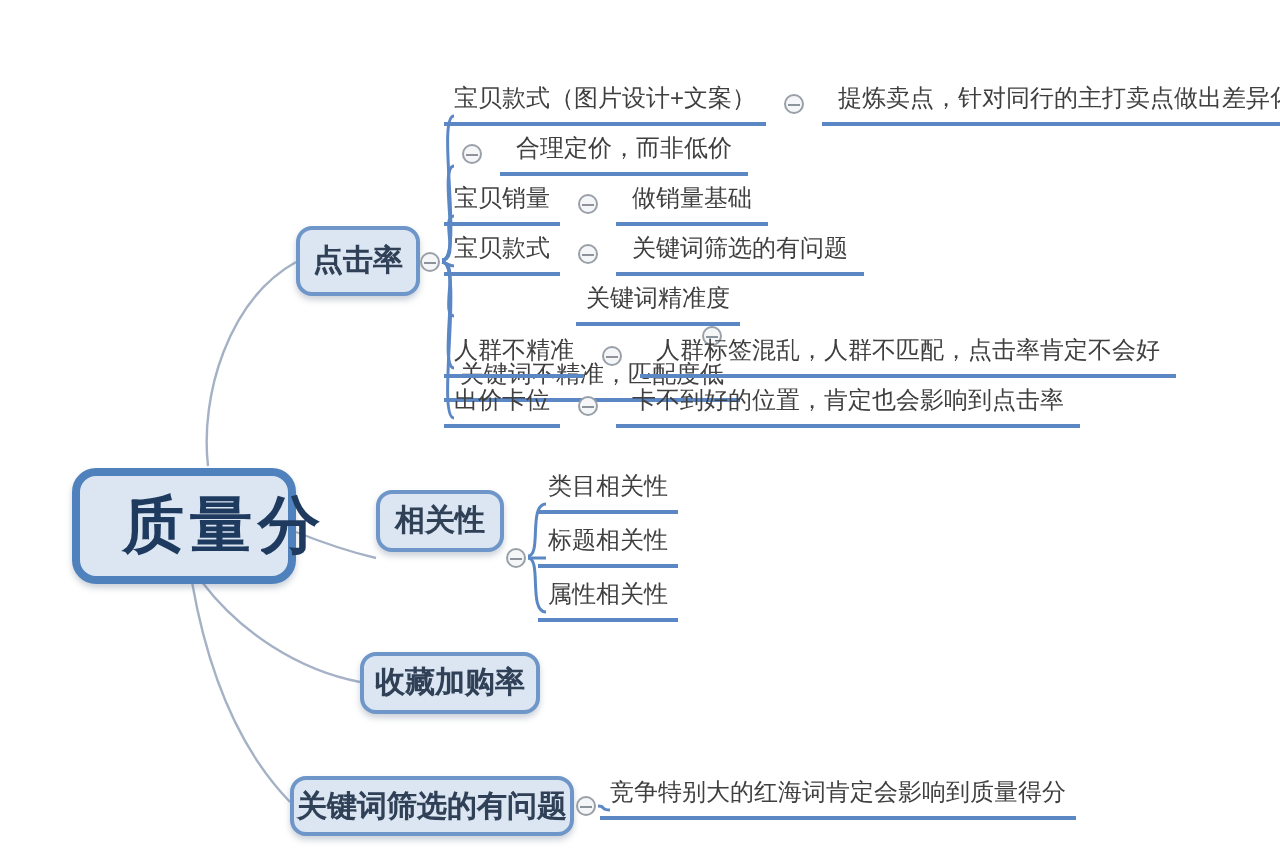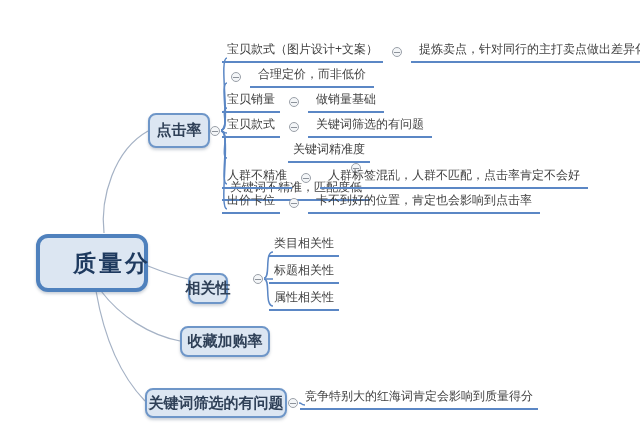--- a/index.html
+++ b/index.html
@@ -16,21 +16,21 @@
     display:flex;align-items:center;justify-content:center;
     background:var(--node-fill,#dce6f2);
     border:2px solid var(--node-border,#6e96c8);
     border-radius:8px;
     color:var(--node-text,#2f4057);
     font-weight:bold;font-size:15px;white-space:nowrap;
     box-shadow:0 2px 3px rgba(70,90,120,.28);
   }
   .node.root{
     border-width:4px;border-color:var(--root-border,#4f81bd);
-    border-radius:12px;font-size:23px;letter-spacing:3px;
+    border-radius:12px;font-size:31px;letter-spacing:3px;
     color:var(--root-text,#1e3a5f);
     padding-left:40px;
   }
   .row{position:absolute;display:flex;align-items:flex-end;white-space:nowrap;}
   .tline{
     font-size:12px;color:var(--text,#3f3f3f);
     padding:0 5px 3px;border-bottom:2px solid var(--underline,#5b87c5);
   }
   .tline.note{padding:0 8px 3px;}
   .mini{
@@ -68,21 +68,21 @@
     <path class="branch-curve" d="M 264,279 C 271,279 264,306 273,306"></path>
 
     <path class="branch-curve" d="M 299,403 C 303,403 300,405 305,405"></path>
   </svg>
 
   <div class="node root" style="left:36px;top:234px;width:112px;height:58px;">质量分</div>
 
   <div class="node" style="left:148px;top:113px;width:62px;height:35px;text-align:right;">点击率</div>
   <span class="mini abs" style="left:210px;top:126px;"></span>
 
-  <div class="node" style="left:188px;top:273px;width:40px;height:31px;">相关性</div>
+  <div class="node" style="left:188px;top:245px;width:64px;height:31px;">相关性</div>
   <span class="mini abs" style="left:253px;top:274px;"></span>
 
   <div class="node" style="left:180px;top:326px;width:90px;height:31px;">收藏加购率</div>
 
   <div class="node" style="left:145px;top:388px;width:142px;height:30px;">关键词筛选的有问题</div>
   <span class="mini abs" style="left:288px;top:398px;"></span>
 
   <div class="row" style="left:222px;top:41px;">
     <span class="tline">宝贝款式（图片设计+文案）</span>
     <span class="mini"></span>

